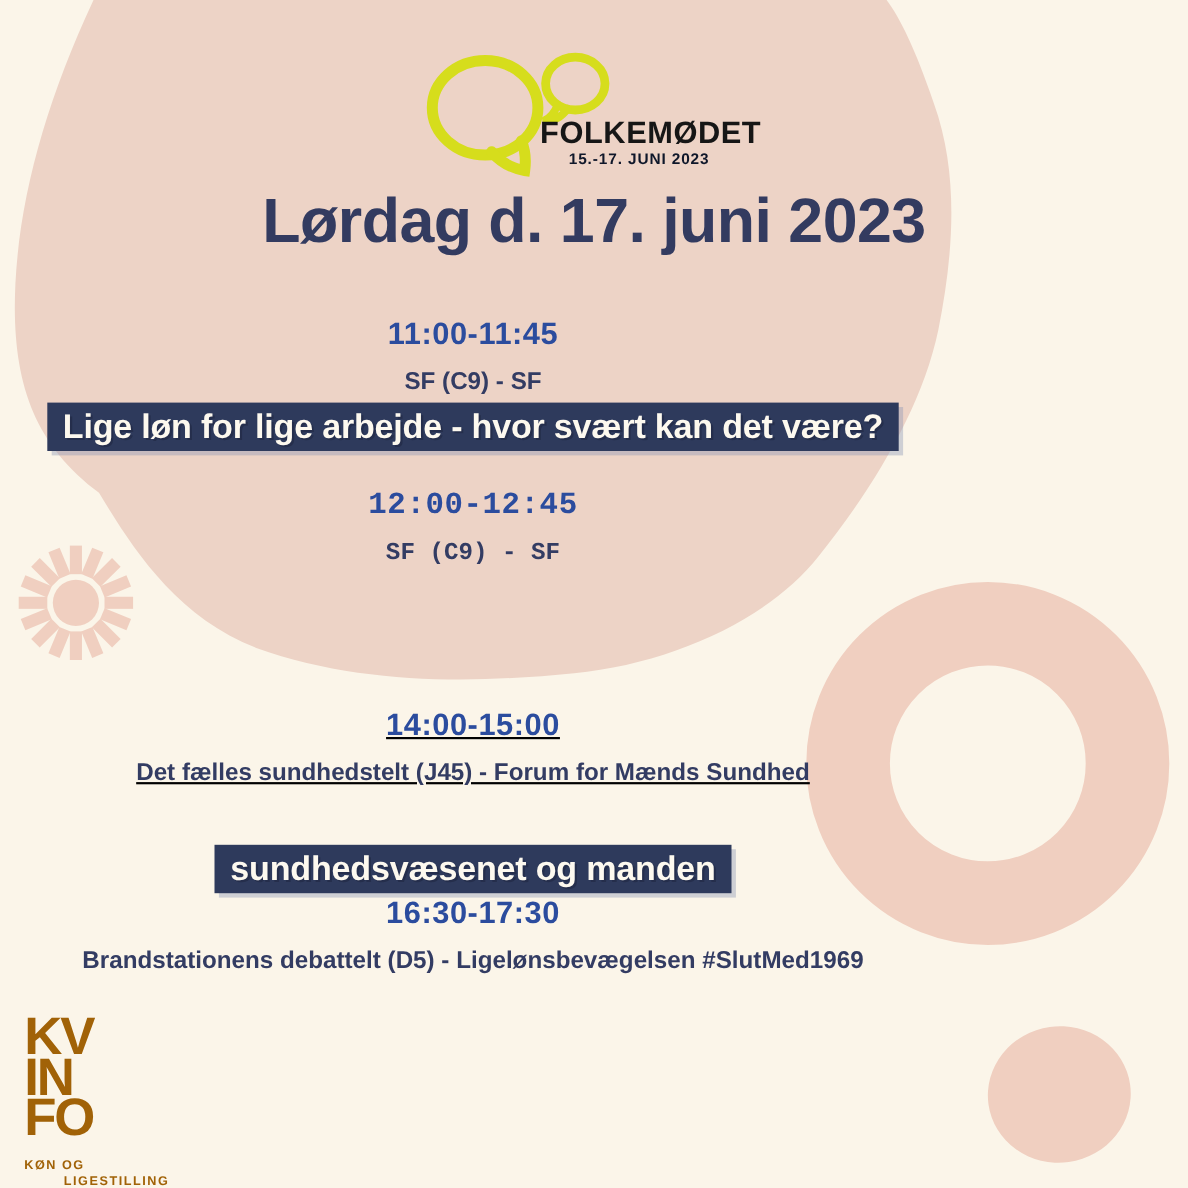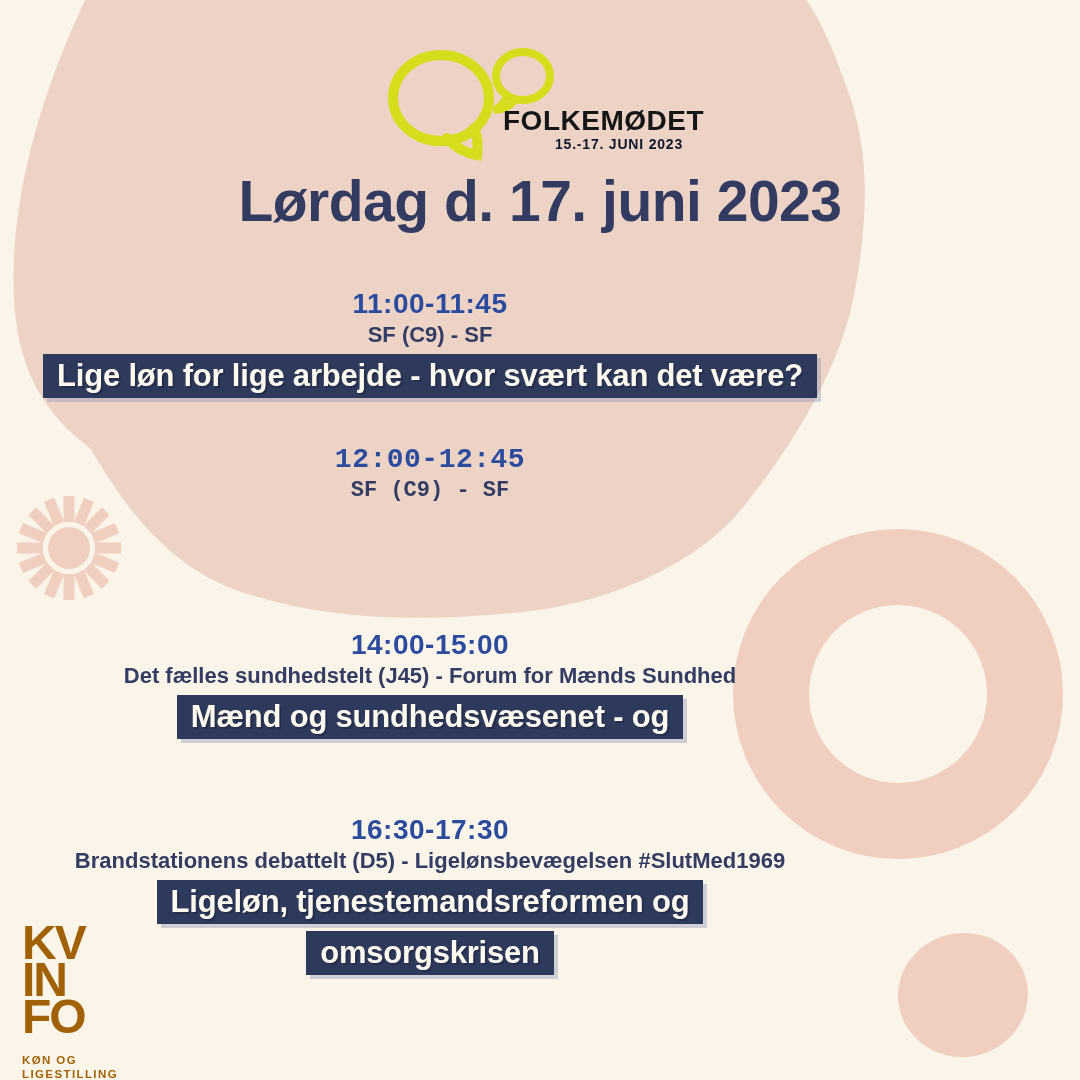--- a/index.html
+++ b/index.html
@@ -5,54 +5,54 @@
   html,body{margin:0;padding:0;}
   body{
     width:1080px;height:1080px;position:relative;overflow:hidden;
     background:#fbf5e9;
     font-family:"Liberation Sans","DejaVu Sans",sans-serif;
   }
   .bg{position:absolute;inset:0;width:1080px;height:1080px;}
   
   .logo{position:absolute;left:383px;top:44px;width:300px;height:115px;}
   .logo svg{position:absolute;left:0;top:2px;}
-  .logo-text{position:absolute;left:120px;top:62px;width:180px;text-align:right;}
+  .logo-text{position:absolute;left:108px;top:62px;width:180px;text-align:center;}
   .brand{
     font-size:28px;font-weight:800;color:#161616;letter-spacing:.5px;
     line-height:30px;white-space:nowrap;
   }
   .brand-dates{
     font-size:14px;font-weight:700;color:#0f172a;letter-spacing:.8px;
     line-height:16px;white-space:nowrap;
   }
   
   h1.day{
     position:absolute;top:168px;left:0;width:1080px;margin:0;text-align:center;
     font-size:57px;font-weight:800;color:#333b60;letter-spacing:-.5px;
   }
   
   .event{position:absolute;left:0;width:860px;text-align:center;}
   .event .time{
     font-size:28px;font-weight:800;color:#2b4c9e;letter-spacing:.5px;line-height:32px;
   }
   .event .loc{
-    font-size:22px;font-weight:700;color:#333c63;line-height:25px;margin-top:2px;
+    font-size:22px;font-weight:700;color:#333c63;line-height:25px;margin-top:14px;
   }
   .event .titles{margin-top:6px;line-height:47px;}
   .event .titles .bar{
     display:inline-block;background:#2e3a5c;color:#fdf9ef;
     font-size:31px;font-weight:800;letter-spacing:-.2px;
     line-height:44px;height:44px;padding:0 14px;margin:1px 0;
     box-shadow:4px 4px 0 rgba(140,150,180,.40);
     text-shadow:2px 2px 0 rgba(20,25,45,.35);
     white-space:nowrap;
   }
   .e1{top:288px;}
   .e2{top:444px;font-family:Liberation Mono, monospace;}
-  .e3{top:629px;}
+  .e3{top:643px;text-decoration:underline;}
   .e4{top:814px;}
   
   .kvinfo{position:absolute;left:22px;top:924px;color:#a16207;}
   .kvinfo .big{
     font-size:48px;font-weight:800;line-height:37px;letter-spacing:-2px;
   }
   .kvinfo .tag{
     margin-top:18px;font-size:11.5px;font-weight:700;letter-spacing:1.4px;line-height:14px;
   }
 </style>
@@ -125,32 +125,29 @@
 
 <section class="event e2">
   <div class="time">12:00-12:45</div>
   <div class="loc">SF (C9) - SF</div>
 </section>
 
 <section class="event e3">
   <div class="time">14:00-15:00</div>
   <div class="loc">Det fælles sundhedstelt (J45) - Forum for Mænds Sundhed</div>
   <div class="titles">
-    <span class="bar">Mænd og sundhedsvæsenet - og</span><br>
+    <br>
+    <span class="bar">sundhedsvæsenet og manden</span>
   </div>
 </section>
 
 <section class="event e4">
   <div class="time">16:30-17:30</div>
   <div class="loc">Brandstationens debattelt (D5) - Ligelønsbevægelsen #SlutMed1969</div>
-  <div class="titles">
-    <span class="bar">Ligeløn, tjenestemandsreformen og</span><br>
-    <span class="bar">omsorgskrisen</span>
-  </div>
 </section>
 
 <footer class="kvinfo">
   <div class="big">KV</div>
   <div class="big">IN</div>
   <div class="big">FO</div>
   <div class="tag">KØN OG</div>
-  <div class="tag" style="margin-top:0;">LIGESTILLING</div>
+  <div class="tag" style="margin-top:0;margin-left:36px;">LIGESTILLING</div>
 </footer>
 
 </body></html>

